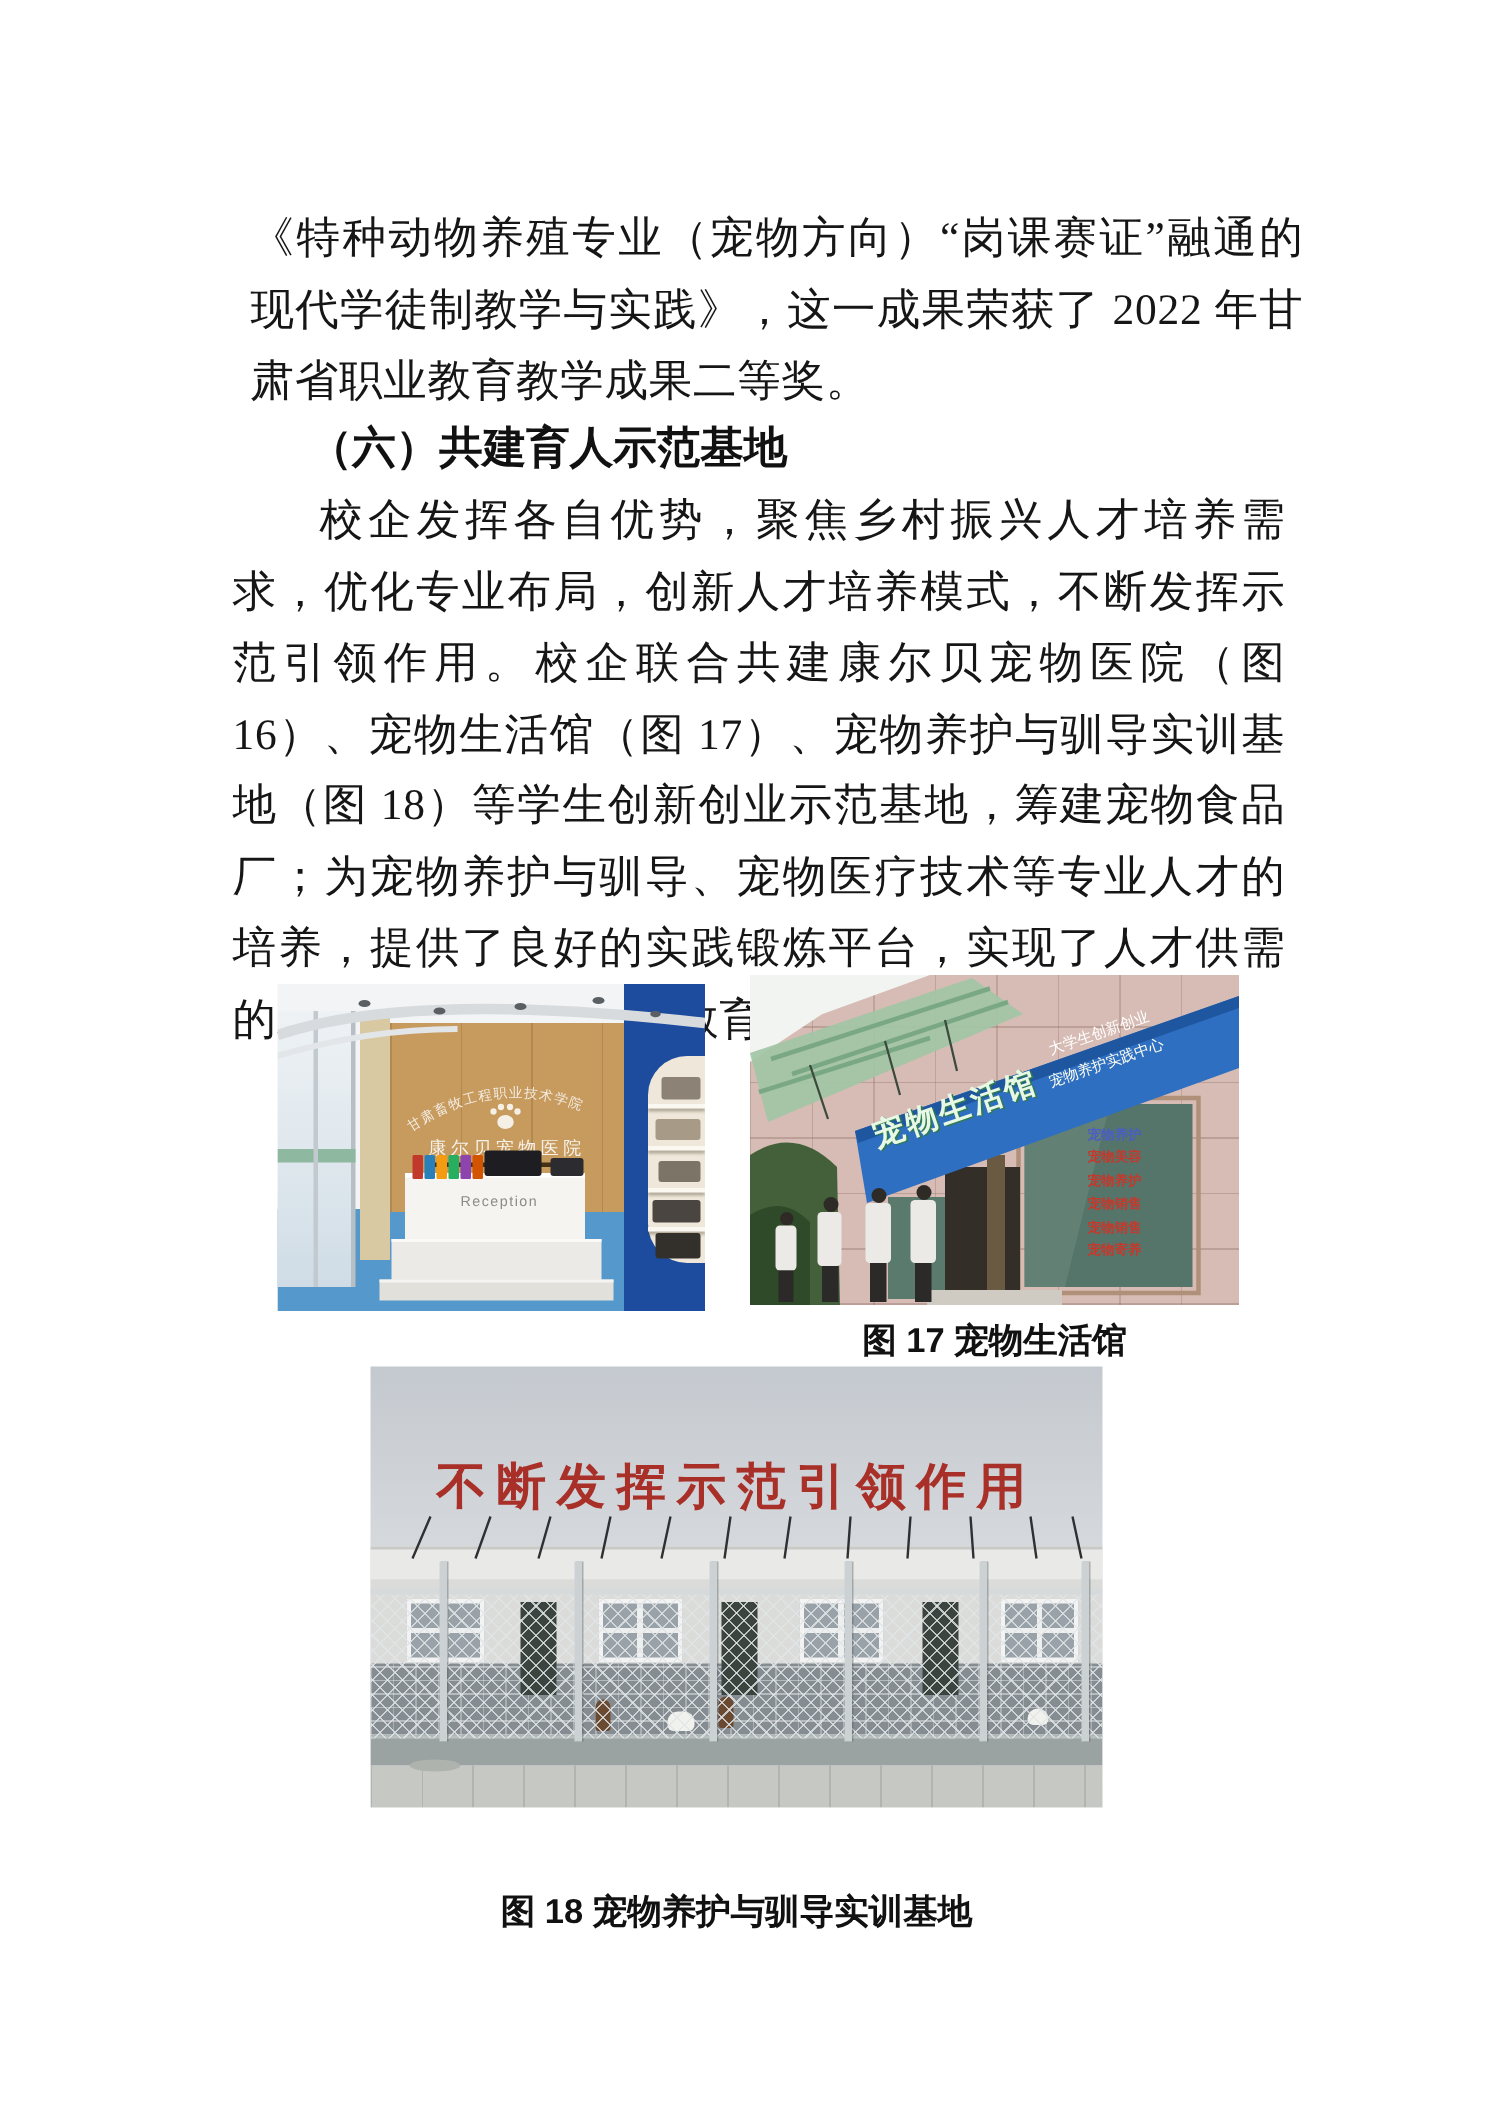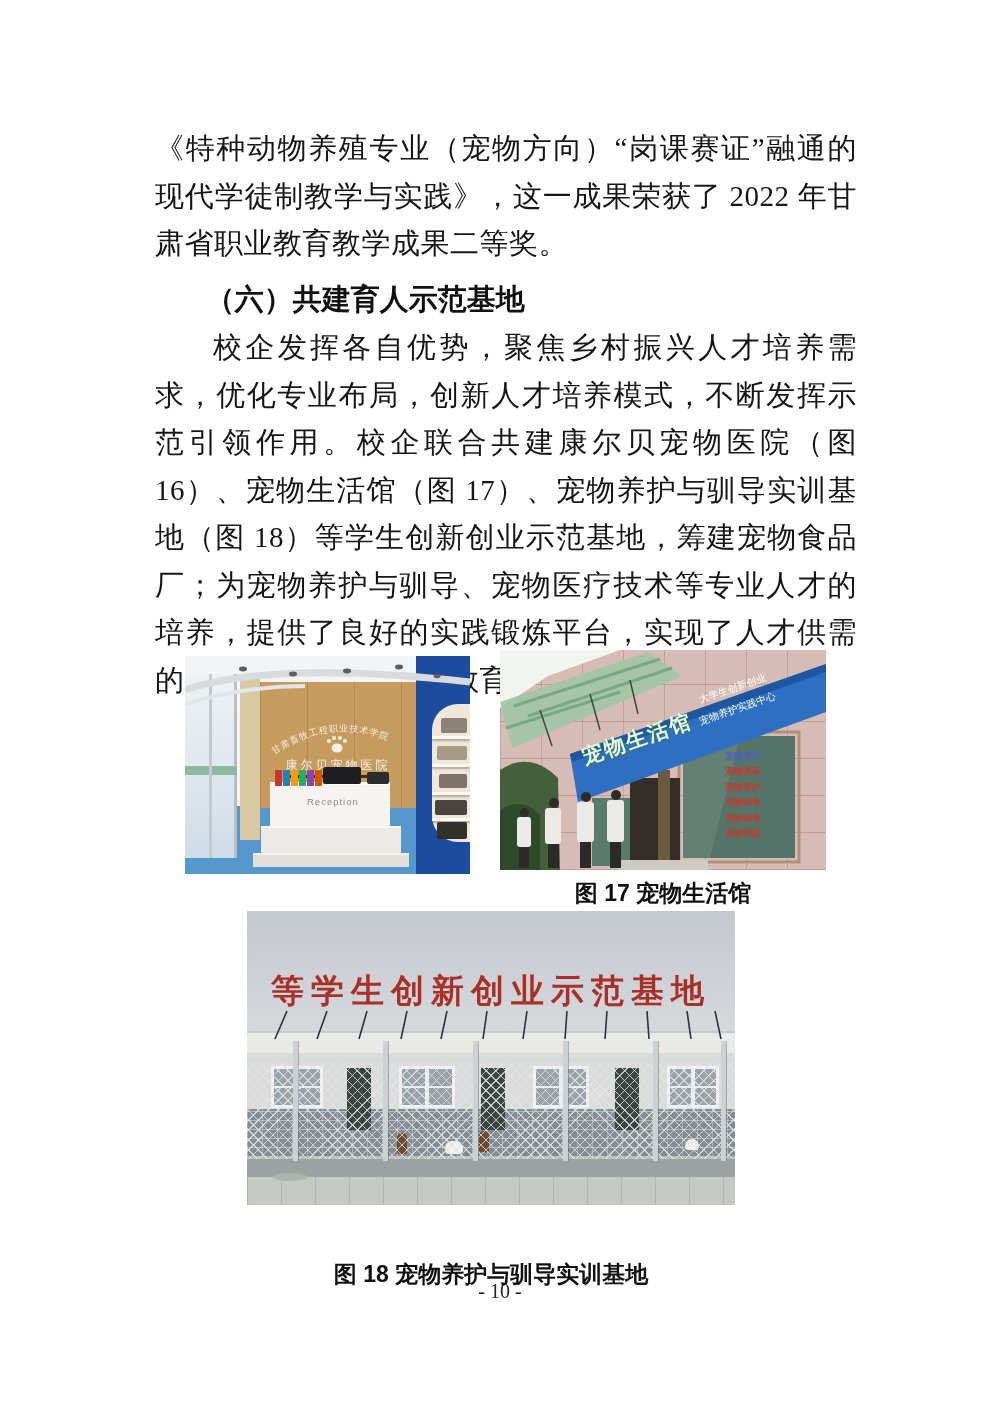--- a/index.html
+++ b/index.html
@@ -6,21 +6,21 @@
   html,body { background:#ffffff; }
   .page {
     position:relative; width:1000px; height:1414px; background:#ffffff;
     font-family:"Liberation Serif", serif; color:#1c1c1c; overflow:hidden;
   }
   .body-par {
     position:absolute; left:155px; width:702px;
     font-size:29px; line-height:47.5px; text-align:justify;
     text-align-last:left; letter-spacing:0.5px; color:#161616;
   }
-  .p1 { top:125px; }
+  .p1 { top:136px;margin-left:12px; }
   .p2 { top:324px; text-indent:2em; }
   .heading {
     position:absolute; left:155px; top:276px; width:702px;
     font-size:29px; line-height:47.5px; font-weight:bold;
     font-family:"Liberation Sans", sans-serif; text-indent:1.75em; color:#111;
   }
   .caption {
     position:absolute; font-family:"Liberation Sans", sans-serif;
     font-weight:bold; font-size:23px; line-height:30px; text-align:center; color:#111;
   }
@@ -205,21 +205,21 @@
     </svg>
     <div style="left:78px;top:66px;width:170px;transform:rotate(-19deg);font-weight:bold;font-size:21px;letter-spacing:2px;color:#e7f8e4;text-shadow:1px 1px 0 #2f7a52;font-family:'Liberation Sans',sans-serif">宠物生活馆</div>
     <div style="left:196px;top:22px;width:130px;transform:rotate(-19deg);font-size:10px;color:#ffffff;font-family:'Liberation Sans',sans-serif">大学生创新创业</div>
     <div style="left:196px;top:42px;width:140px;transform:rotate(-19deg);font-size:10px;color:#fdfdef;font-family:'Liberation Sans',sans-serif">宠物养护实践中心</div>
     <div class="svc">
       <div class="svc-h" style="position:static">宠物养护</div>
       <div class="svc-i" style="position:static">宠物美容</div>
       <div class="svc-i" style="position:static">宠物养护</div>
       <div class="svc-i" style="position:static">宠物销售</div>
       <div class="svc-i" style="position:static">宠物销售</div>
-      <div class="svc-i" style="position:static">宠物用品</div>
+      <div class="svc-i" style="position:static">宠物寄养</div>
     </div>
 
     <div class="person" style="left:16px;top:158px;width:16px;height:60px">
       <div class="head" style="left:4px;top:0;width:9px;height:9px"></div>
       <div class="coat" style="left:1px;top:9px;width:14px;height:30px"></div>
       <div class="legs" style="left:3px;top:39px;width:10px;height:21px"></div>
     </div>
     <div class="person" style="left:44px;top:148px;width:18px;height:70px">
       <div class="head" style="left:5px;top:0;width:10px;height:10px"></div>
       <div class="coat" style="left:1px;top:10px;width:16px;height:36px"></div>
@@ -262,18 +262,17 @@
     <div class="post" style="left:136px"></div>
     <div class="post" style="left:226px"></div>
     <div class="post" style="left:316px"></div>
     <div class="post" style="left:406px"></div>
     <div class="post" style="left:474px"></div>
     <svg width="488" height="294" viewBox="0 0 488 294" style="left:0;top:0">
       <path d="M40,100 L28,128 M80,100 L70,128 M120,100 L112,128 M160,100 L154,128
                M200,100 L194,128 M240,100 L236,128 M280,100 L276,128 M320,100 L318,128
                M360,100 L358,128 M400,100 L402,128 M440,100 L444,128 M468,100 L474,128" stroke="#2e3134" stroke-width="1.6" fill="none"></path>
     </svg>
-    <div class="signtxt">等学生创新创业示范基地</div>
+    <div class="signtxt">不断发挥示范引领作用</div>
   </div>
   <div class="caption cap18">图 18 宠物养护与驯导实训基地</div>
 
-  <div class="page-number">- 10 -</div>
 </div>
 
 </body></html>

